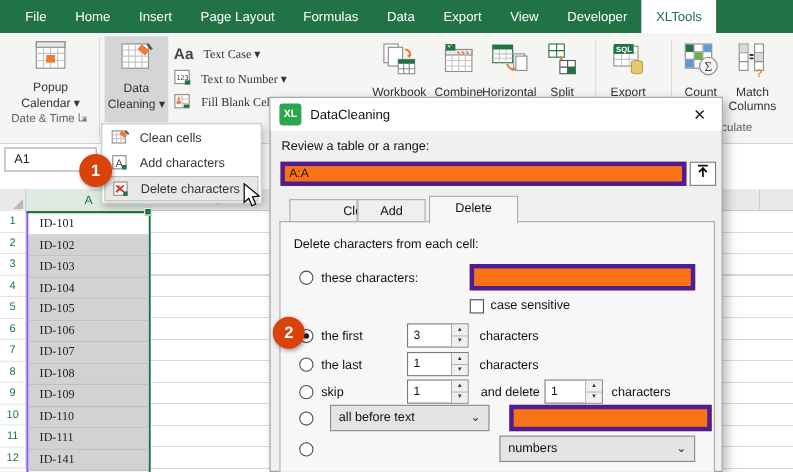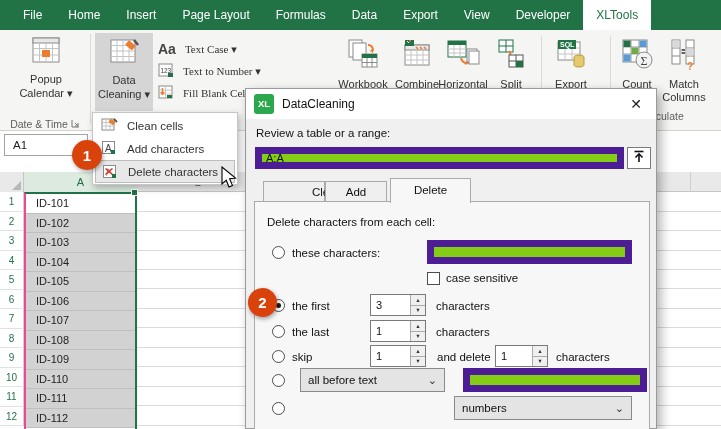--- a/index.html
+++ b/index.html
@@ -37,21 +37,21 @@
                 border-right:1px solid #C6C6C6; }
   .cornercell .tri { position:absolute; right:2px; bottom:2px; width:0; height:0;
                      border-bottom:9px solid #B8B8B8; border-left:9px solid transparent; }
   .colhdr { position:absolute; top:172px; height:20px; font-size:11px; text-align:center; line-height:20px; }
   .colhdrA { left:24px; width:113px; background:#DCEADF; color:#1E6E43; border-bottom:2px solid #217346; height:22px; }
   .colhdrB { left:137px; width:123px; color:#5a5a5a; }
   .gut { position:absolute; left:0; top:192px; width:24px; }
   .gut .rn { height:19.5px; font-size:10px; color:#217346; text-align:center; line-height:19.5px;
              border-bottom:1px solid #E2E2E2; border-right:1px solid #D0D0D0; background:#fff; }
   .selA { position:absolute; left:24px; top:192px; width:113px; height:237px;
-          border-left:2px solid #ec4899; border-right:2px solid #217346; border-top:2px solid #217346; }
+          border-left:2px solid #8b5cf6; border-right:2px solid #217346; border-top:2px solid #217346;font-family:Liberation Serif, serif; }
   .selA .cell { height:19.5px; font-size:11px; color:#222; padding-left:10px; line-height:19px;
                 border-bottom:1px solid #BFBFBF; background:#D2D2D2; }
   .selA .cell.first { background:#fff; }
   .fillhandle { position:absolute; left:131px; top:189px; width:7px; height:7px; background:#217346;
                 border:1px solid #fff; }
   .gridE { position:absolute; left:137px; top:192px; width:584px; height:237px;
            background:repeating-linear-gradient(to bottom, #fff 0 18.5px, #DADADA 18.5px 19.5px); }
   .vline { position:absolute; width:1px; background:#D0D0D0; }
 
   
@@ -66,21 +66,21 @@
   
   .dlg { position:absolute; left:245px; top:88px; width:412px; height:341px; background:#F0F0F0;
          border:1px solid #9A9A9A; box-shadow:4px 4px 10px rgba(0,0,0,.3); z-index:6; }
   .dlg-title { position:absolute; left:0; top:0; width:100%; height:30px; background:#fff; }
   .xl-logo { position:absolute; left:8px; top:5px; width:20px; height:20px; background:#2BA84C;
              border-radius:3px; color:#fff; font-size:9.5px; font-weight:bold; text-align:center; line-height:20px; }
   .dlg-title .tt { position:absolute; left:36px; top:8px; font-size:12px; color:#111; }
   .dlg-close { position:absolute; right:8px; top:4px; width:24px; height:22px; text-align:center;
                line-height:22px; font-size:14px; color:#222; cursor:default; }
   .dlab { position:absolute; font-size:11.5px; color:#111; white-space:nowrap; }
-  .tin { position:absolute; background:#84cc16; border:7px solid #4c1d95; font-family:"Liberation Sans",sans-serif;
+  .tin { position:absolute; background:#f97316; border:4px solid #4c1d95; font-family:"Liberation Sans",sans-serif;
          font-size:11px; color:#111; padding:0 4px; }
   .rangebtn { position:absolute; left:381px; top:58px; width:24px; height:22px; background:#fff;
               border:1px solid #7A7A7A; display:flex; align-items:center; justify-content:center; }
   .dtab { position:absolute; height:21px; top:92px; background:#EFEFEF; border:1px solid #ABABAB;
           font-size:11.5px; text-align:center; line-height:20px; color:#111; z-index:2; }
   .dtab.active { top:89px; height:25px; background:#F7F7F7; border-bottom:none; line-height:22px; z-index:3; }
   .panel { position:absolute; left:8px; top:112px; width:396px; height:229px; background:#F7F7F7;
            border:1px solid #ABABAB; }
   .rad { position:absolute; width:13px; height:13px; border:1px solid #4d4d4d; border-radius:50%; background:#fff; }
   .rad.sel::after { content:''; position:absolute; left:3px; top:3px; width:5px; height:5px;
@@ -130,21 +130,21 @@
           <rect x="3" y="3" width="26" height="5" fill="#E8E8E8" stroke="#8A8A8A"></rect>
           <path d="M9.5 8v19 M16 8v19 M22.5 8v19 M3 13.5h26 M3 20h26" stroke="#C4C4C4" fill="none"></path>
           <rect x="12" y="15" width="8" height="7" fill="#ED7D31"></rect>
         </svg>
       </span>
       <div class="lbl">
         <div>Popup</div>
         <div>Calendar ▾</div>
       </div>
     </div>
-    <div class="grouplbl" style="left:2px; top:88px; width:86px;text-align:center;">
+    <div class="grouplbl" style="left:2px; top:72px; width:86px;text-align:center;">
       <span>Date &amp; Time</span>
       <span>
         <svg width="9" height="9" viewBox="0 0 9 9">
             <path d="M1 1v7h7 M4 4l3 3 M7 4v3h-3" stroke="#777" fill="none"></path>
           </svg>
       </span>
     </div>
     <div class="gdiv" style="left:90px; top:4px; height:90px;"></div>
 
     <div class="bigbtn" style="left:95px; top:3px; width:58px; height:78px; background:#D5D5D5;">
@@ -328,21 +328,21 @@
     <div class="cell">ID-102</div>
     <div class="cell">ID-103</div>
     <div class="cell">ID-104</div>
     <div class="cell">ID-105</div>
     <div class="cell">ID-106</div>
     <div class="cell">ID-107</div>
     <div class="cell">ID-108</div>
     <div class="cell">ID-109</div>
     <div class="cell">ID-110</div>
     <div class="cell">ID-111</div>
-    <div class="cell">ID-112</div>
+    <div class="cell">ID-141</div>
   </div>
   <div class="fillhandle"></div>
 
   <div class="menu">
     <div class="mitem">
       <span class="mi">
         <svg width="17" height="16" viewBox="0 0 17 16">
           <rect x="1" y="2" width="12" height="11" fill="#fff" stroke="#8A8A8A"></rect>
           <path d="M5 2v11 M9 2v11 M1 5.5h12 M1 9h12" stroke="#C4C4C4"></path>
           <rect x="8" y="3" width="6" height="4" rx="1" transform="rotate(40 11 5)" fill="#ED7D31"></rect>

